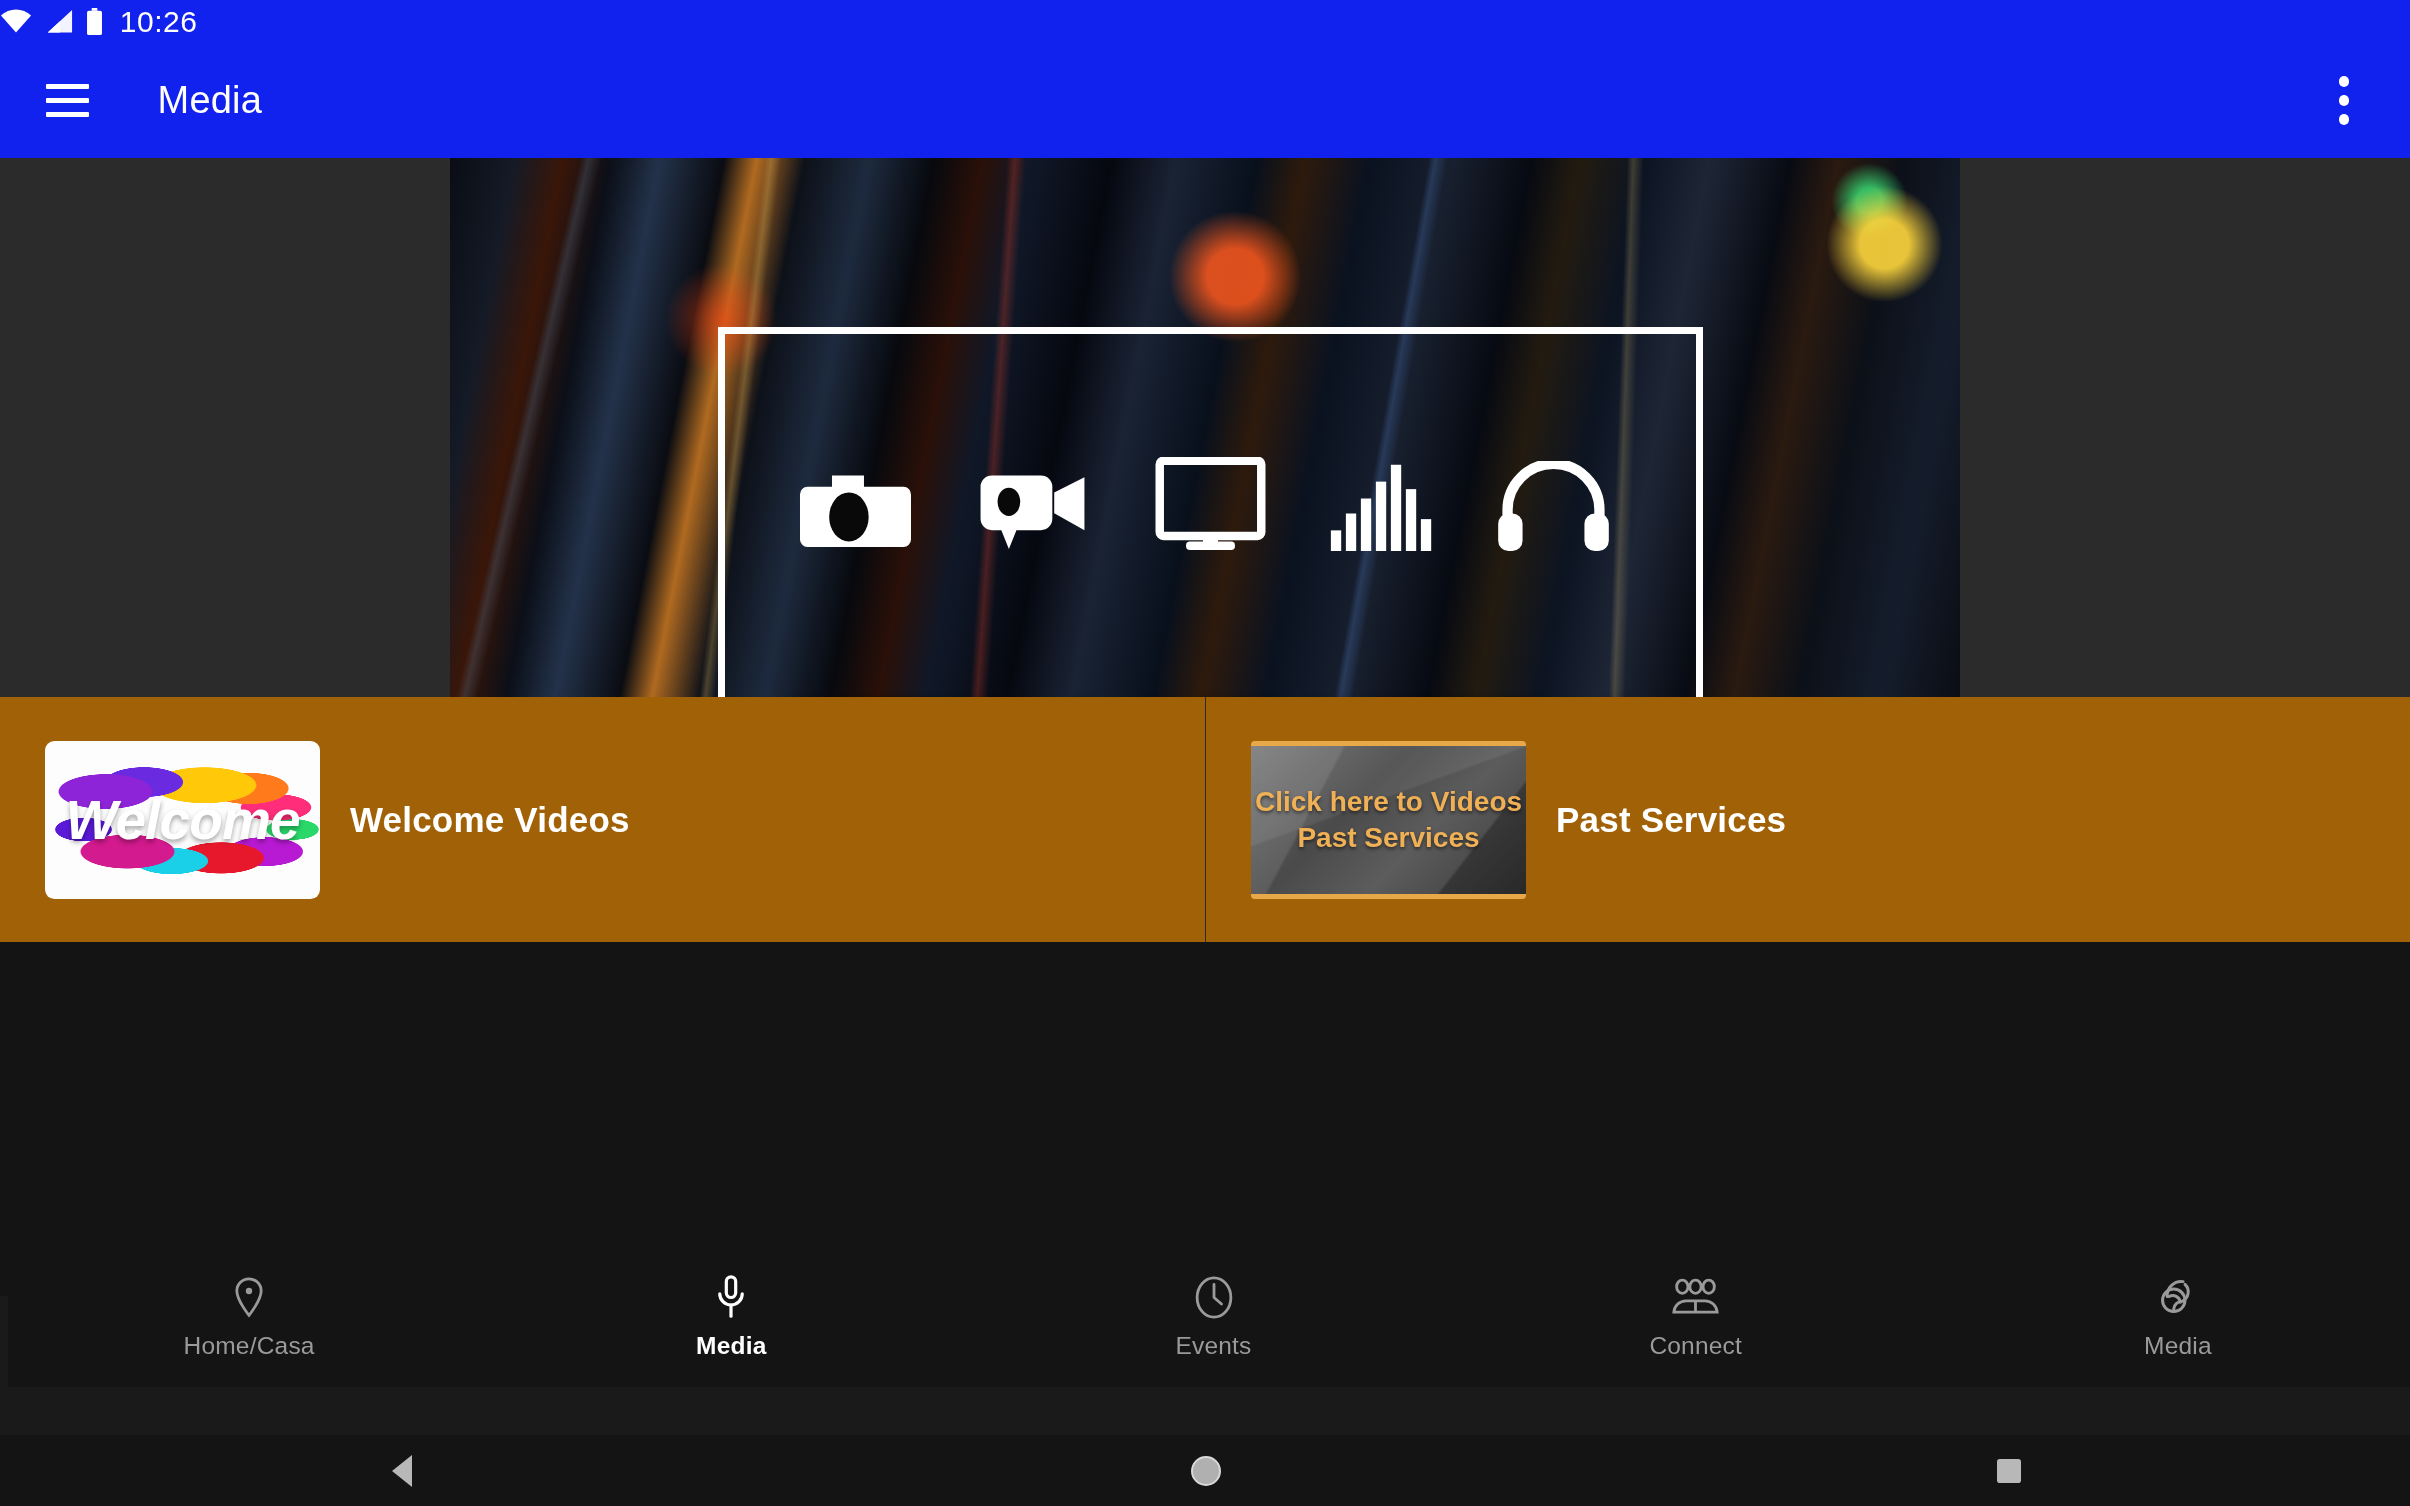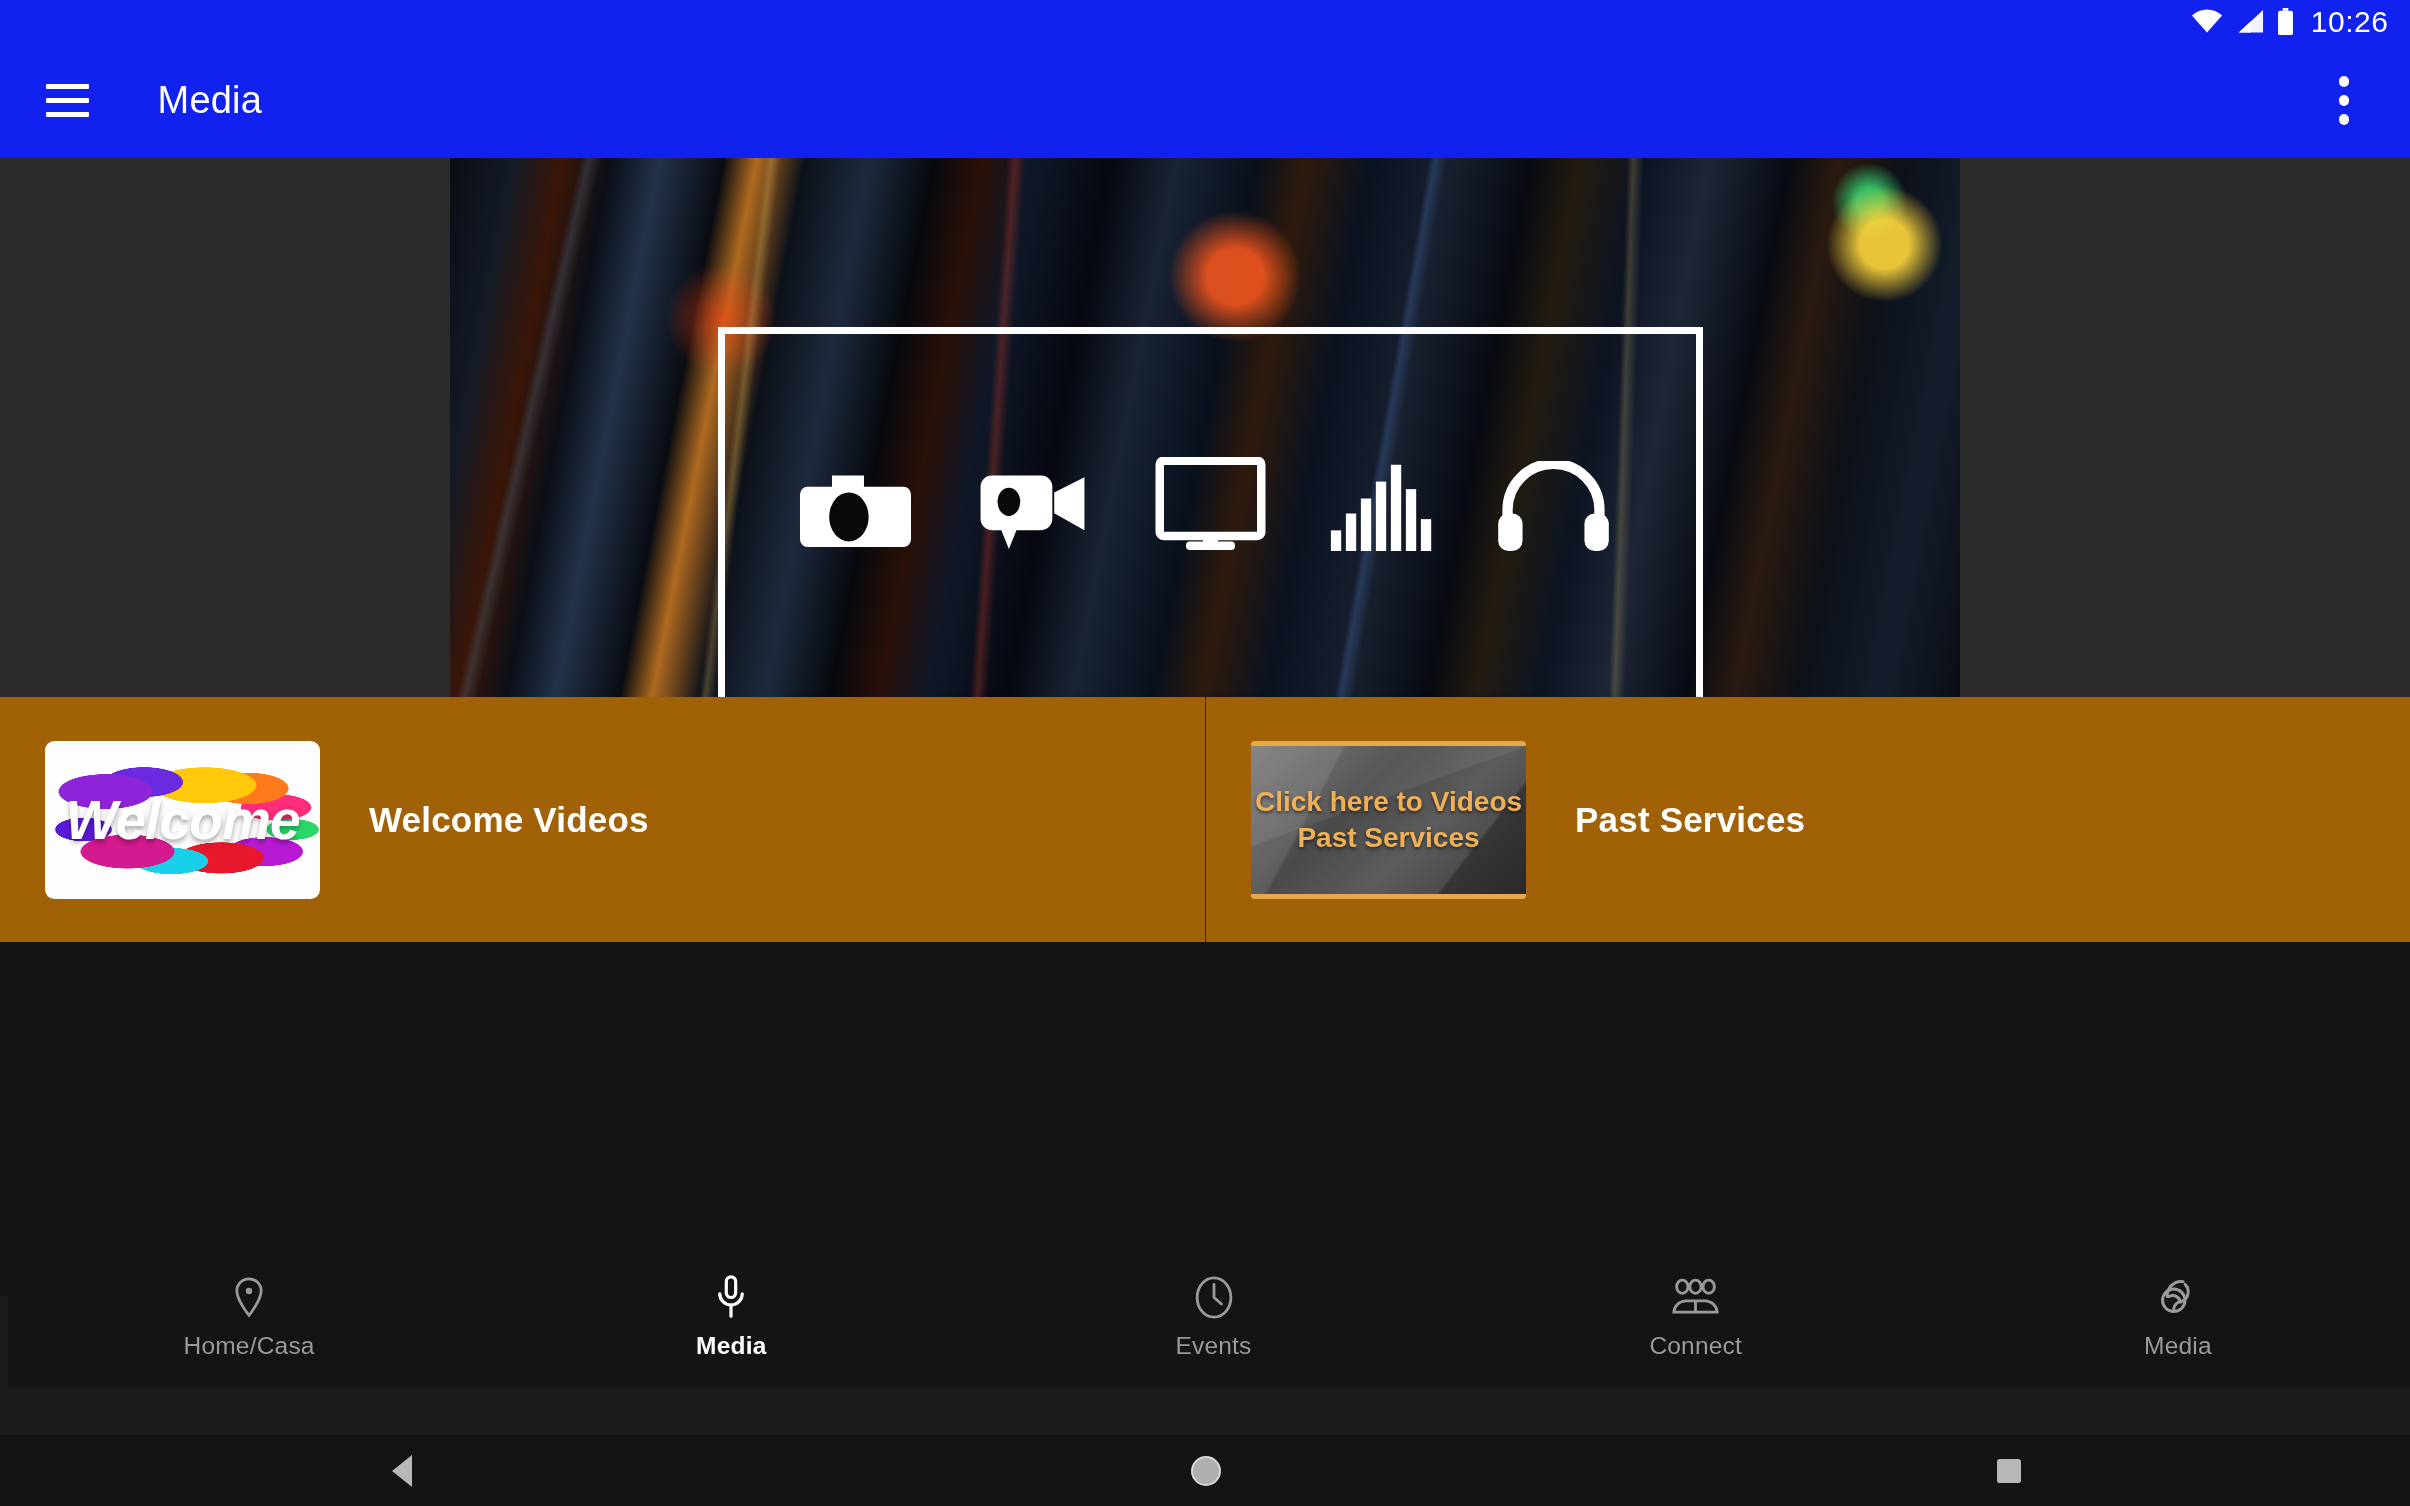--- a/index.html
+++ b/index.html
@@ -7,21 +7,21 @@
     width:2411px; height:1507px; overflow:hidden;
     background:#000;
     font-family:"Liberation Sans", sans-serif;
   }
   #app { position:relative; width:2411px; height:1507px; background:#1a1a1a; }
 
   
   .statusbar {
     position:absolute; top:0; left:0; width:2411px; height:43px;
     background:#1122ee; display:flex; align-items:center;
-    justify-content:flex-end; padding-right:22.6px; gap:13px;
+    justify-content:flex-start; padding-right:22.6px; gap:13px;
   }
   .sb-icon { display:flex; align-items:center; }
   .sb-time {
     color:#ffffff; font-size:30px; letter-spacing:0.5px;
     line-height:1; font-weight:400; margin-left:3.8px;
   }
 
   
   .appbar {
     position:absolute; top:43px; left:0; width:2411px; height:115px;
@@ -147,21 +147,21 @@
       linear-gradient(118deg, rgba(255,255,255,0.10) 0 26%, transparent 27%),
       linear-gradient(-52deg, rgba(0,0,0,0.30) 0 22%, transparent 23%),
       linear-gradient(160deg, rgba(255,255,255,0.07) 0 40%, transparent 41%);
   }
   .past-line {
     position:relative; z-index:2; color:#f0b055; font-size:28px;
     font-weight:700; line-height:1.28; text-shadow:0 1.9px 3.8px rgba(0,0,0,0.55);
   }
   .list-label {
     color:#ffffff; font-size:35px; font-weight:700;
-    margin-left:49px; letter-spacing:0.2px;
+    margin-left:30px; letter-spacing:0.2px;
   }
 
   
   .body-fill {
     position:absolute; top:942px; left:0; width:2411px; height:354px;
     background:#141414;
   }
 
   
   .bottomnav {

